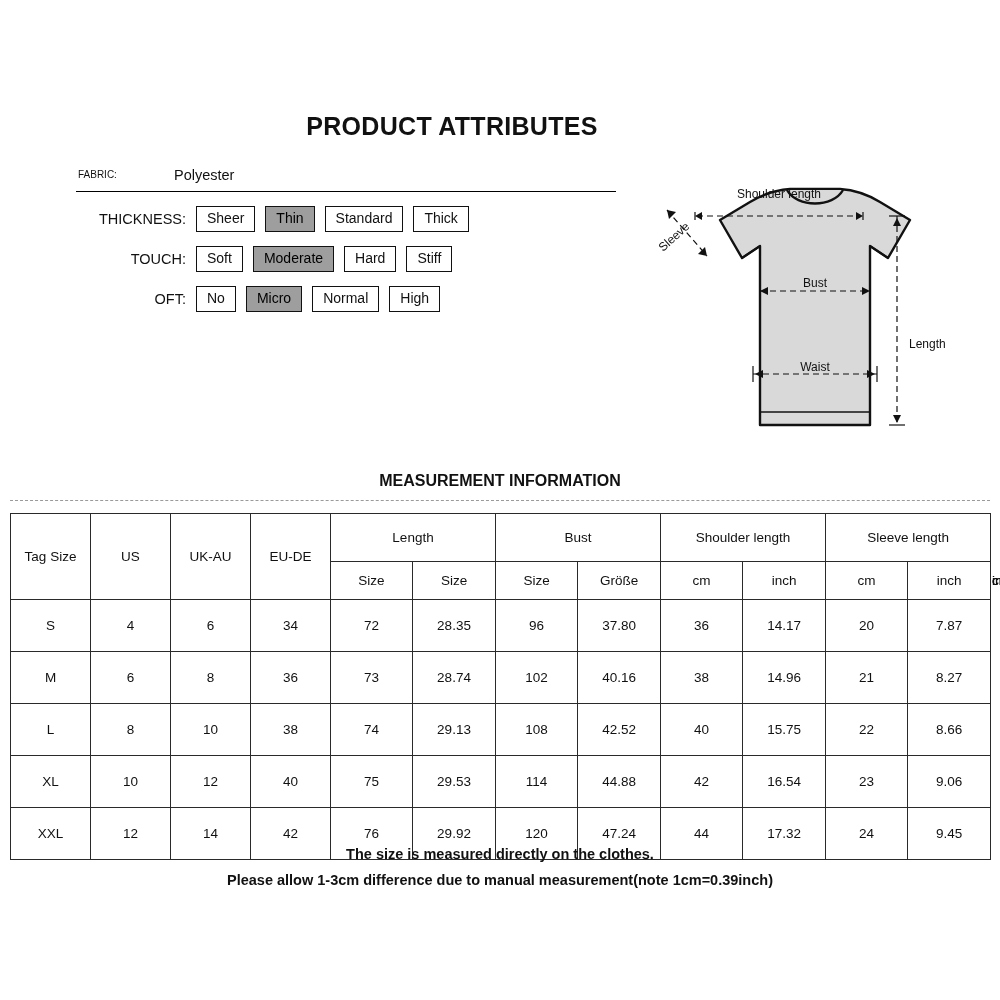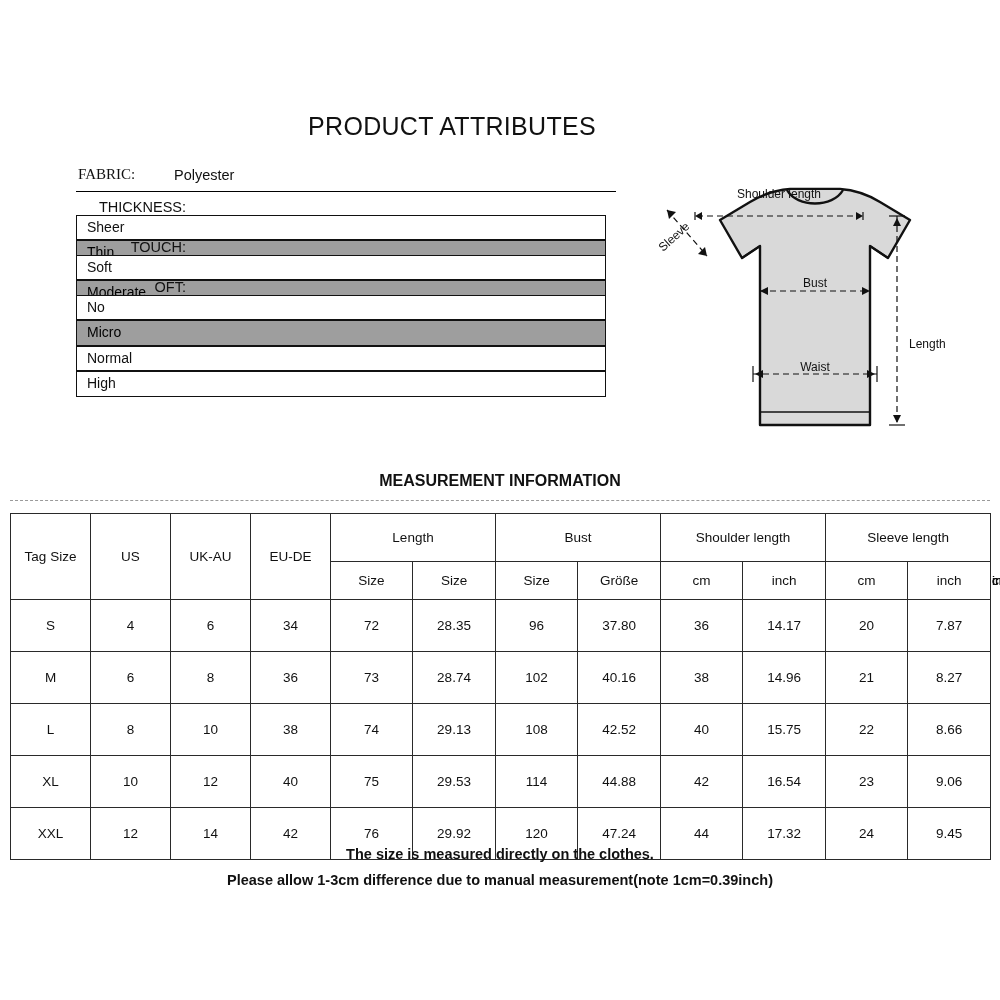--- a/index.html
+++ b/index.html
@@ -17,56 +17,55 @@
   }
 
   
   .page-title {
     position: absolute;
     top: 112px;
     left: 0;
     width: 904px;
     text-align: center;
     font-size: 25px;
-    font-weight: normal;
+    font-weight: bold;
     letter-spacing: 0.3px;
   }
 
   
   .attrs {
     position: absolute;
     top: 158px;
     left: 76px;
     width: 540px;
   }
   .attr-row {
     display: flex;
     align-items: center;
     border-bottom: 1px solid #000;
     height: 33px;
     padding-left: 2px;
   }
   .attr-label {
-    font-size: 15px;
+    font-size: 10px;
     width: 86px;
     flex: none;
-    font-family: Liberation Serif, serif;
   }
   .attr-value {
     font-size: 14.5px;
     padding-left: 10px;
   }
 
   .opt-rows {
     margin-top: 7px;
   }
   .opt-row {
     display: flex;
+    align-items: center;
     height: 40px;
-    flex-direction: column;
   }
   .opt-label {
     font-size: 14.5px;
     width: 110px;
     flex: none;
     text-align: right;
     padding-right: 10px;
   }
   .opt-box {
     border: 1px solid #111;

